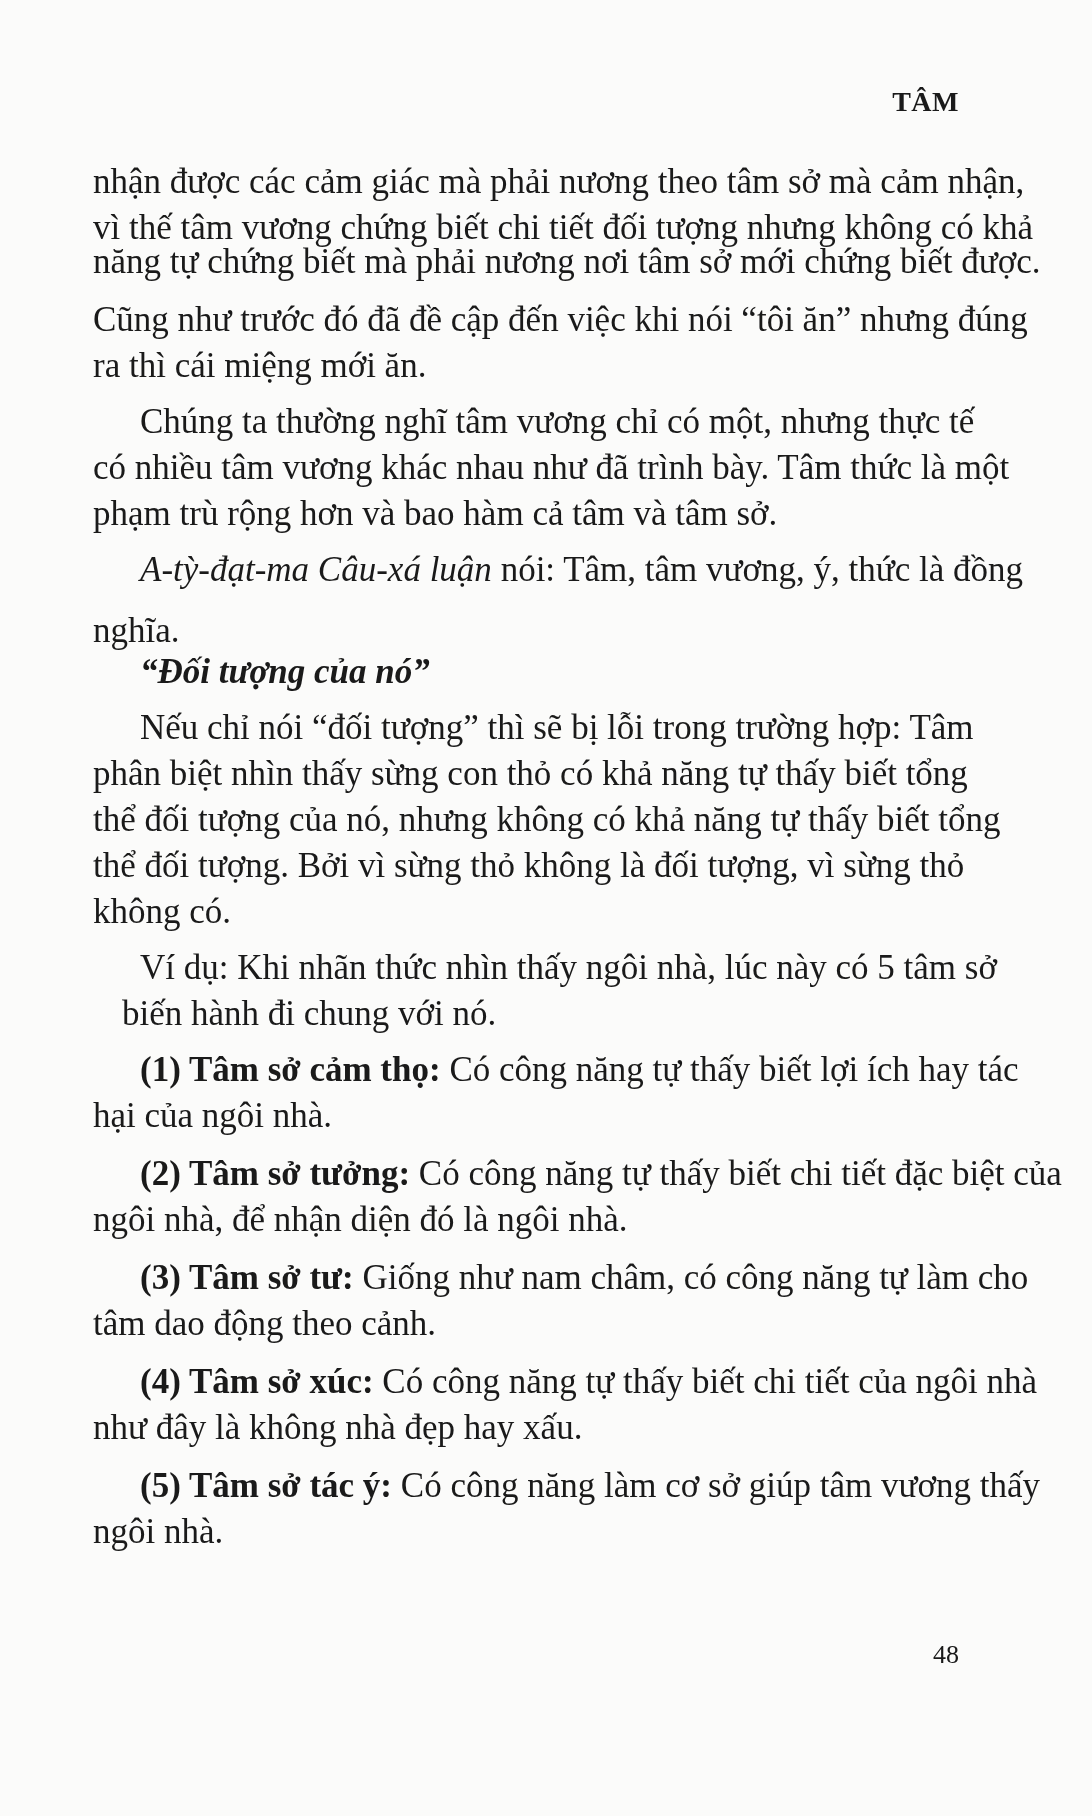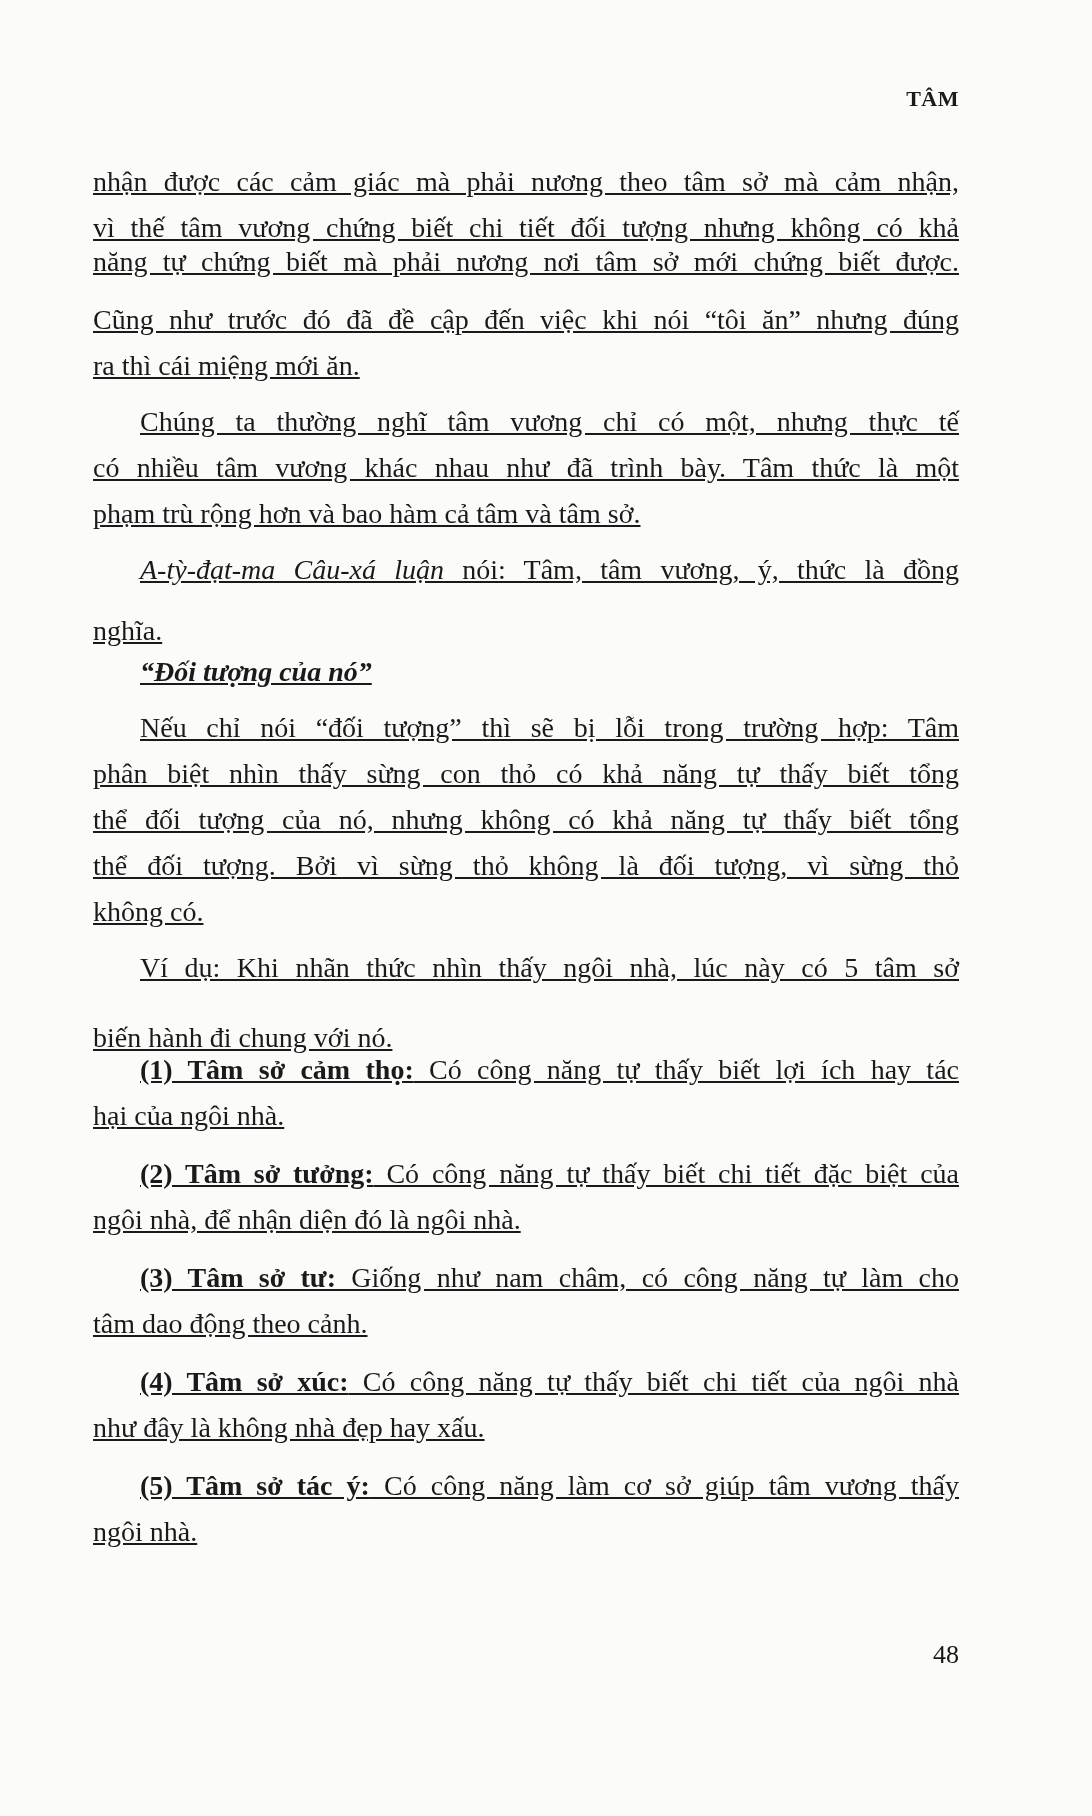--- a/index.html
+++ b/index.html
@@ -7,26 +7,26 @@
       width: 1092px; height: 1816px;
       background: #fbfbfa;
       font-family: "Liberation Serif", "DejaVu Serif", serif;
       color: #1a1a1a;
       position: relative;
       overflow: hidden;
     }
     .page { position: absolute; left: 0; top: 0; width: 1092px; height: 1816px; }
     .running-head {
       position: absolute; top: 86px; right: 133px;
-      font-size: 22px; font-weight: bold; letter-spacing: 0.5px; font-family: Liberation Serif, serif;
+      font-size: 28px; font-weight: bold; letter-spacing: 0.5px; font-family: Liberation Serif, serif;
     }
     .line {
       position: absolute; left: 93px; width: 866px;
-      font-size: 28px; line-height: 36px; white-space: nowrap;
-      text-align: justify; text-align-last: justify; text-decoration: underline;
+      font-size: 35px; line-height: 36px; white-space: nowrap;
+      text-align: justify; text-align-last: justify;
     }
     .line.last { text-align-last: left; }
     .line.indent { left: 140px; width: 819px; }
     .it { font-style: italic; }
     .b { font-weight: bold; }
     .page-number {
       position: absolute; top: 1640px; right: 133px;
       font-size: 26px;
     }
   </style>
@@ -46,21 +46,21 @@
       <div class="line last" style="top: 496px;"><span>phạm trù rộng hơn và bao hàm cả tâm và tâm sở.</span></div>
       <div class="line indent" style="top: 552px;"><span class="it">A-tỳ-đạt-ma Câu-xá luận</span><span> nói: Tâm, tâm vương, ý, thức là đồng</span></div>
       <div class="line last" style="top: 598px; margin-top: 15px;"><span>nghĩa.</span></div>
       <div class="line indent last" style="top: 654px;"><span class="it b">“Đối tượng của nó”</span></div>
       <div class="line indent" style="top: 710px;"><span>Nếu chỉ nói “đối tượng” thì sẽ bị lỗi trong trường hợp: Tâm</span></div>
       <div class="line" style="top: 756px;"><span>phân biệt nhìn thấy sừng con thỏ có khả năng tự thấy biết tổng</span></div>
       <div class="line" style="top: 802px;"><span>thể đối tượng của nó, nhưng không có khả năng tự thấy biết tổng</span></div>
       <div class="line" style="top: 848px;"><span>thể đối tượng. Bởi vì sừng thỏ không là đối tượng, vì sừng thỏ</span></div>
       <div class="line last" style="top: 894px;"><span>không có.</span></div>
       <div class="line indent" style="top: 950px;"><span>Ví dụ: Khi nhãn thức nhìn thấy ngôi nhà, lúc này có 5 tâm sở</span></div>
-      <div class="line last" style="top: 1020px;"><span>biến hành đi chung với nó.</span></div>
+      <div class="line last" style="top: 996px; margin-left: 29px;"><span>biến hành đi chung với nó.</span></div>
       <div class="line indent" style="top: 1052px;"><span class="b">(1) Tâm sở cảm thọ:</span><span> Có công năng tự thấy biết lợi ích hay tác</span></div>
       <div class="line last" style="top: 1098px;"><span>hại của ngôi nhà.</span></div>
       <div class="line indent" style="top: 1156px;"><span class="b">(2) Tâm sở tưởng:</span><span> Có công năng tự thấy biết chi tiết đặc biệt của</span></div>
       <div class="line last" style="top: 1202px;"><span>ngôi nhà, để nhận diện đó là ngôi nhà.</span></div>
       <div class="line indent" style="top: 1260px;"><span class="b">(3) Tâm sở tư:</span><span> Giống như nam châm, có công năng tự làm cho</span></div>
       <div class="line last" style="top: 1306px;"><span>tâm dao động theo cảnh.</span></div>
       <div class="line indent" style="top: 1364px;"><span class="b">(4) Tâm sở xúc:</span><span> Có công năng tự thấy biết chi tiết của ngôi nhà</span></div>
       <div class="line last" style="top: 1410px;"><span>như đây là không nhà đẹp hay xấu.</span></div>
       <div class="line indent" style="top: 1468px;"><span class="b">(5) Tâm sở tác ý:</span><span> Có công năng làm cơ sở giúp tâm vương thấy</span></div>
       <div class="line last" style="top: 1514px;"><span>ngôi nhà.</span></div>

